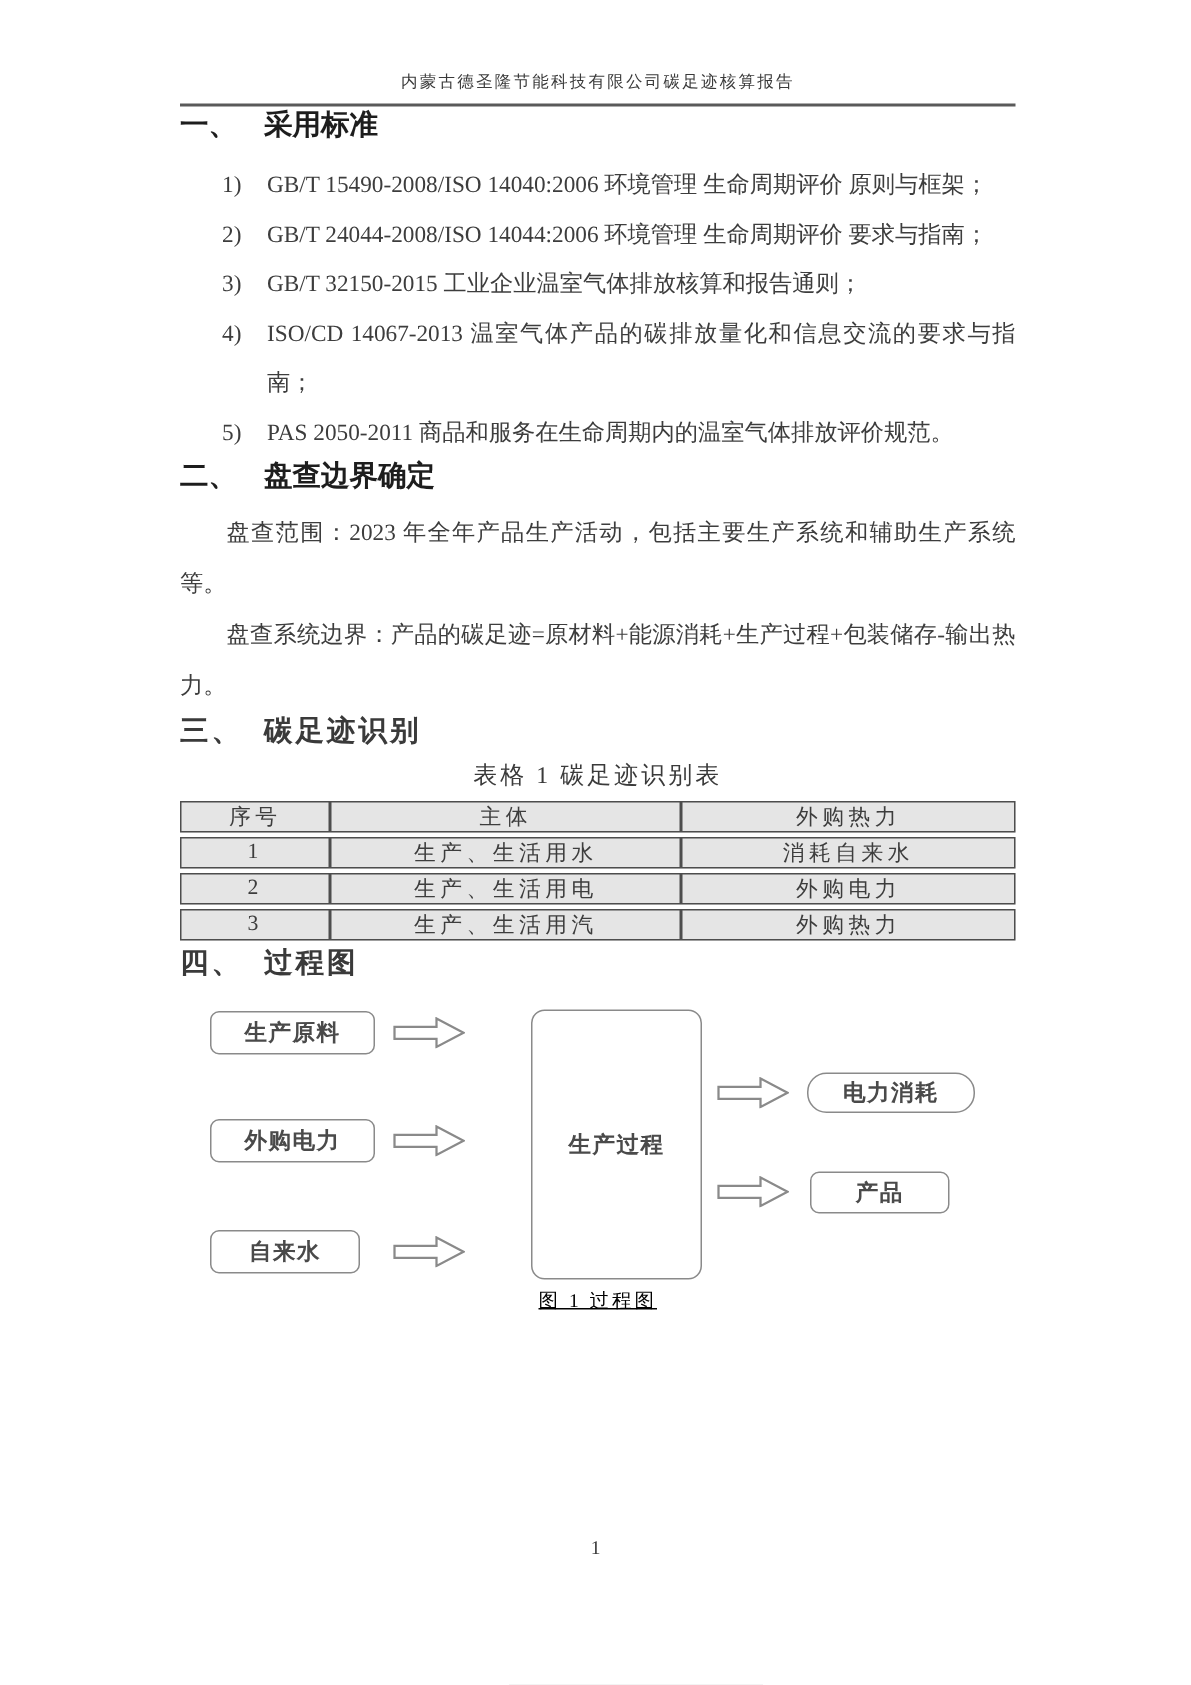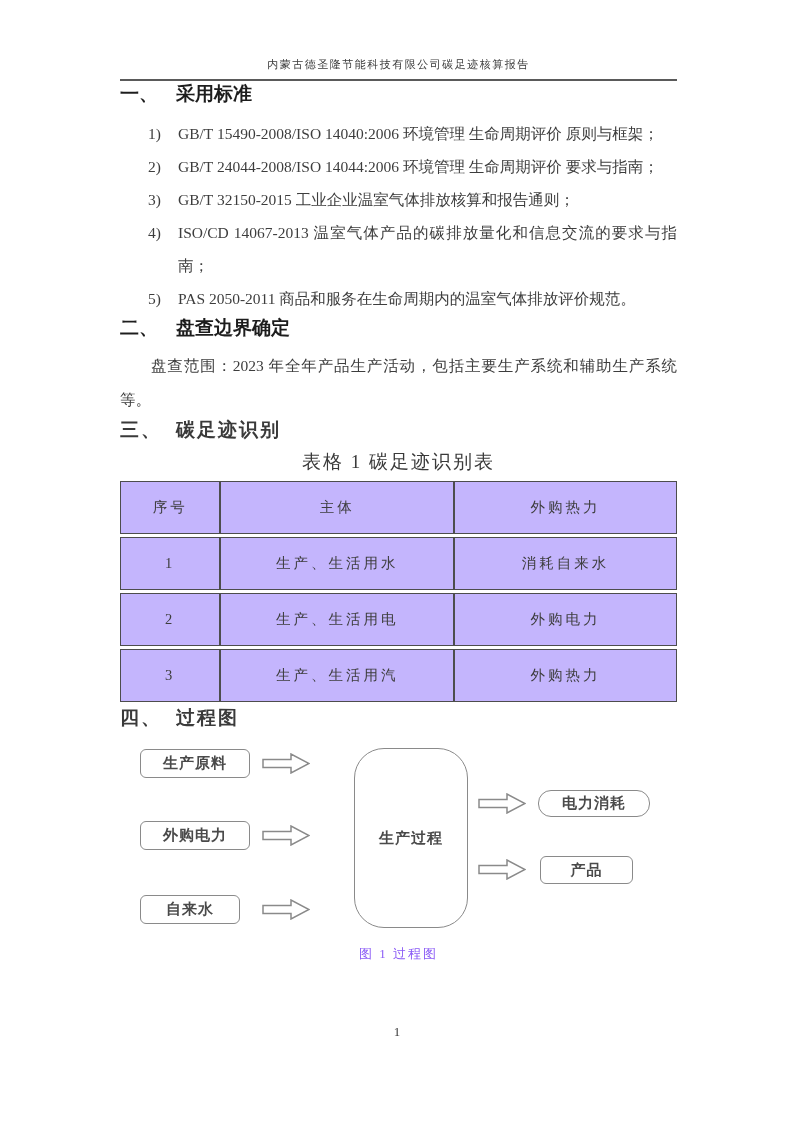--- a/index.html
+++ b/index.html
@@ -6,72 +6,72 @@
   html, body { margin: 0; padding: 0; background: #e9e9e9; }
   .page {
     position: relative;
     width: 794px; height: 1123px;
     margin: 0 auto;
     background: #ffffff;
     font-family: "Liberation Serif", "DejaVu Serif", serif;
     color: #3d3d3d;
     overflow: hidden;
   }
-  .content { position: absolute; left: 120px; top: 57px; width: 557px; }
+  .content { position: absolute; left: 120px; top: 47px; width: 557px; }
 
   .doc-header { text-align: center; font-size: 11px; letter-spacing: 1.5px; color: #3a3a3a; }
   .header-rule { border: none; border-top: 2px solid #5a5a5a; margin: 7px 0 0 0; }
 
   h2.sec { display: flex; align-items: baseline; font-size: 19px; line-height: 26px; margin: 0; }
   .sec-num { flex: 0 0 56px; width: 56px; }
   h2.sec.strong { font-family: "Liberation Sans", "DejaVu Sans", sans-serif; font-weight: 700; color: #1d1d1d; }
   h2.sec.light  { font-family: "Liberation Serif", "DejaVu Serif", serif; font-weight: 600; color: #3a3a3a; letter-spacing: 2px; }
   .h-s1 { margin-top: 24px; }
   .h-s2 { margin-top: 6px; }
   .h-s3 { margin-top: 2px; }
   .h-s4 { margin-top: 8px; }
 
   .std-list { margin: 10px 0 0 0; }
   .li { position: relative; padding-left: 58px; font-size: 15.5px; line-height: 33px; text-align: justify; }
   .li-num { position: absolute; left: 28px; top: 0; }
 
   .paras { margin-top: 8px; }
   .para { margin: 0; font-size: 15.5px; line-height: 34px; text-indent: 2em; text-align: justify; }
 
-  .tbl-caption { text-align: center; font-size: 19px; letter-spacing: 2px; margin: 6px 0 3px 0; color: #3a3a3a; }
+  .tbl-caption { text-align: center; font-size: 16px; letter-spacing: 2px; margin: 6px 0 3px 0; color: #3a3a3a; }
   table.id-table { width: 100%; border-collapse: separate; border-spacing: 0 3px; table-layout: fixed; }
   .id-table col.c1 { width: 18%; } .id-table col.c2 { width: 42%; } .id-table col.c3 { width: 40%; }
   .id-table td {
     border: 1.5px solid #4d4d4d; text-align: center; vertical-align: middle;
-    font-size: 14.5px; letter-spacing: 3px; height: 21px; padding: 16px 2px; background: #c4b5fd;
+    font-size: 14.5px; letter-spacing: 3px; height: 21px; padding: 0 2px; background: #e5e5e5;
   }
 
   .flow { position: relative; height: 192px; margin-top: 10px; }
   .fbox {
     position: absolute; background: #fff;
     border: 1.5px solid #8a8a8a; border-radius: 6px;
     display: flex; align-items: center; justify-content: center;
     font-family: "Liberation Sans", "DejaVu Sans", sans-serif;
     font-weight: 600; font-size: 15px; letter-spacing: 1px; color: #4a4a4a;
   }
-  .fbox.process { border-radius: 30px; }
+  .fbox.process { border-radius: 9px; }
   .f-in1 { left: 20px;  top: 8px;   width: 110px; height: 29px; }
   .f-in2 { left: 20px;  top: 80px;  width: 110px; height: 29px; }
   .f-in3 { left: 20px;  top: 154px; width: 100px; height: 29px; }
   .f-proc { left: 234px; top: 7px;  width: 114px; height: 180px; }
   .f-out1 { left: 418px; top: 49px;  width: 112px; height: 27px; border-radius: 13px; }
   .f-out2 { left: 420px; top: 115px; width: 93px; height: 28px; }
   .farrow { position: absolute; width: 48px; height: 21px; }
   .a-in1 { left: 142px; top: 12px; }
   .a-in2 { left: 142px; top: 84px; }
   .a-in3 { left: 142px; top: 158px; }
   .a-out1 { left: 358px; top: 52px; }
   .a-out2 { left: 358px; top: 118px; }
 
-  .fig-caption { text-align: center; font-size: 13px; letter-spacing: 2px; margin-top: 12px; color: #8b5cf6; }
+  .fig-caption { text-align: center; font-size: 13px; letter-spacing: 2px; margin-top: 0; color: #000000; text-decoration: underline; }
   .page-num { position: absolute; left: 0; right: 0; top: 1024px; text-align: center; font-size: 13px; color: #3a3a3a; }
 </style>
 </head>
 <body>
 
 <div class="page">
   <div class="content">
 
     <div class="doc-header">内蒙古德圣隆节能科技有限公司碳足迹核算报告</div>
     <hr class="header-rule">
@@ -104,20 +104,21 @@
       </div>
     </div>
 
     <h2 class="sec strong h-s2">
       <span class="sec-num">二、</span>
       <span class="sec-title">盘查边界确定</span>
     </h2>
 
     <div class="paras">
       <p class="para">盘查范围：2023 年全年产品生产活动，包括主要生产系统和辅助生产系统等。</p>
+      <p class="para">盘查系统边界：产品的碳足迹=原材料+能源消耗+生产过程+包装储存-输出热力。</p>
     </div>
 
     <h2 class="sec light h-s3">
       <span class="sec-num">三、</span>
       <span class="sec-title">碳足迹识别</span>
     </h2>
 
     <div class="tbl-caption">表格 1 碳足迹识别表</div>
 
     <table class="id-table">

